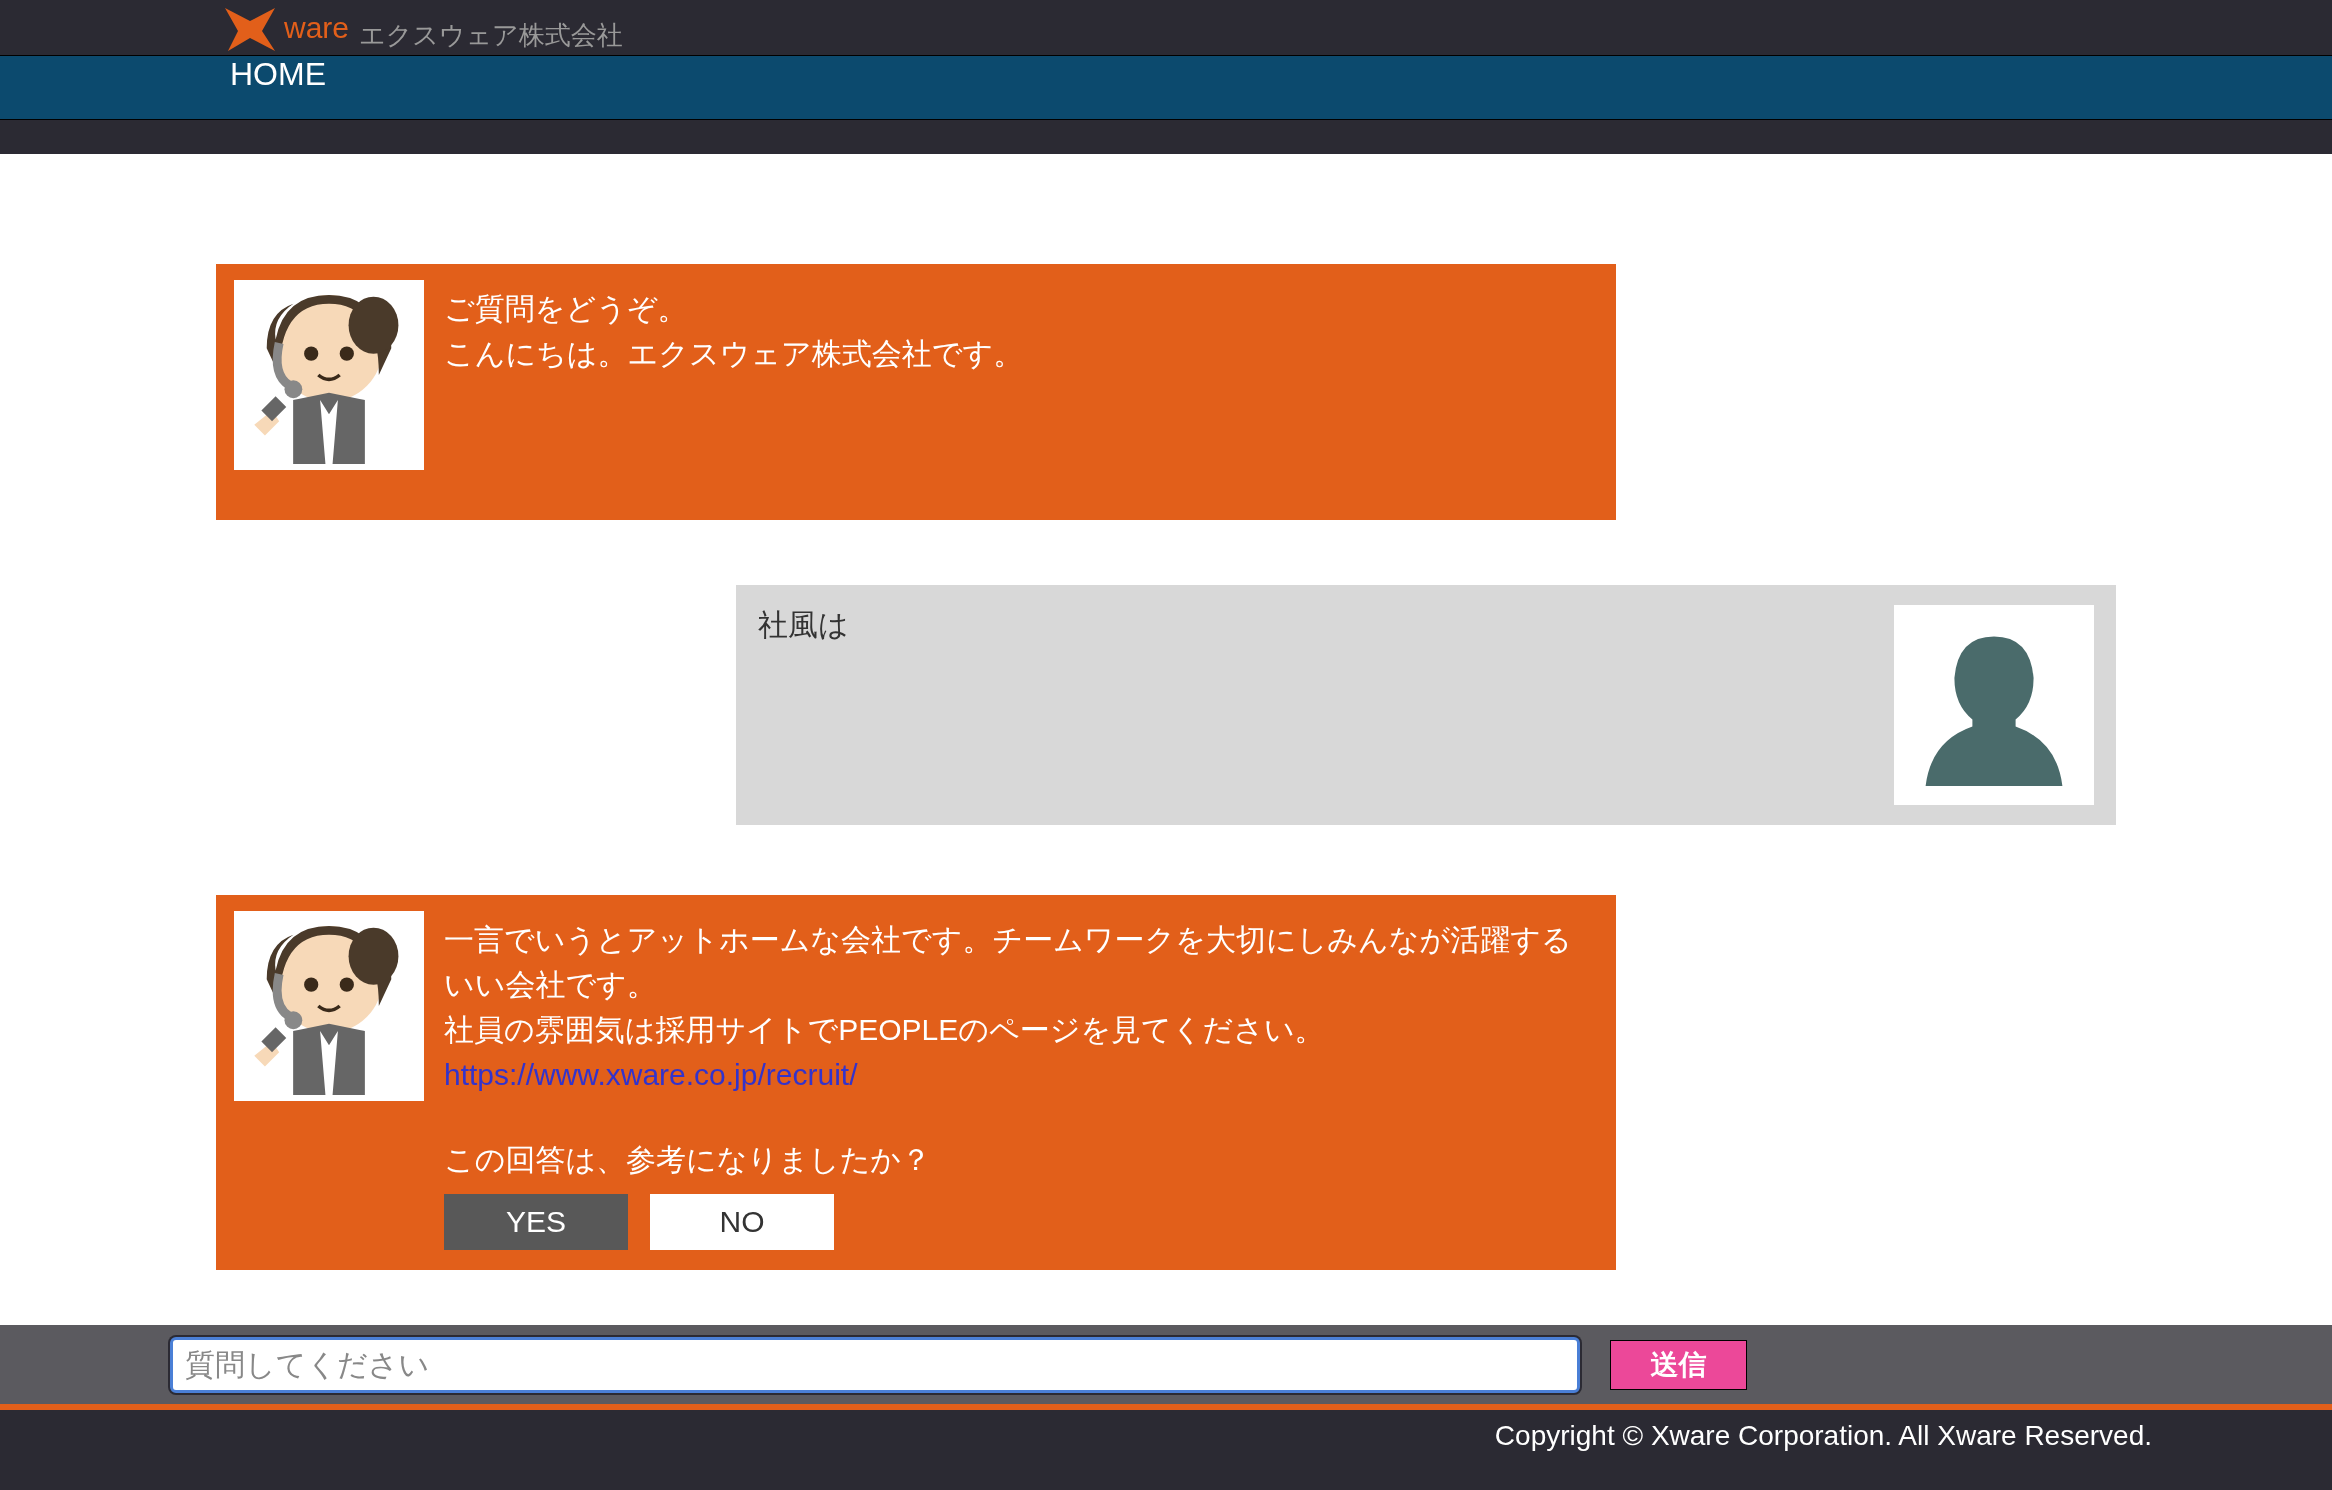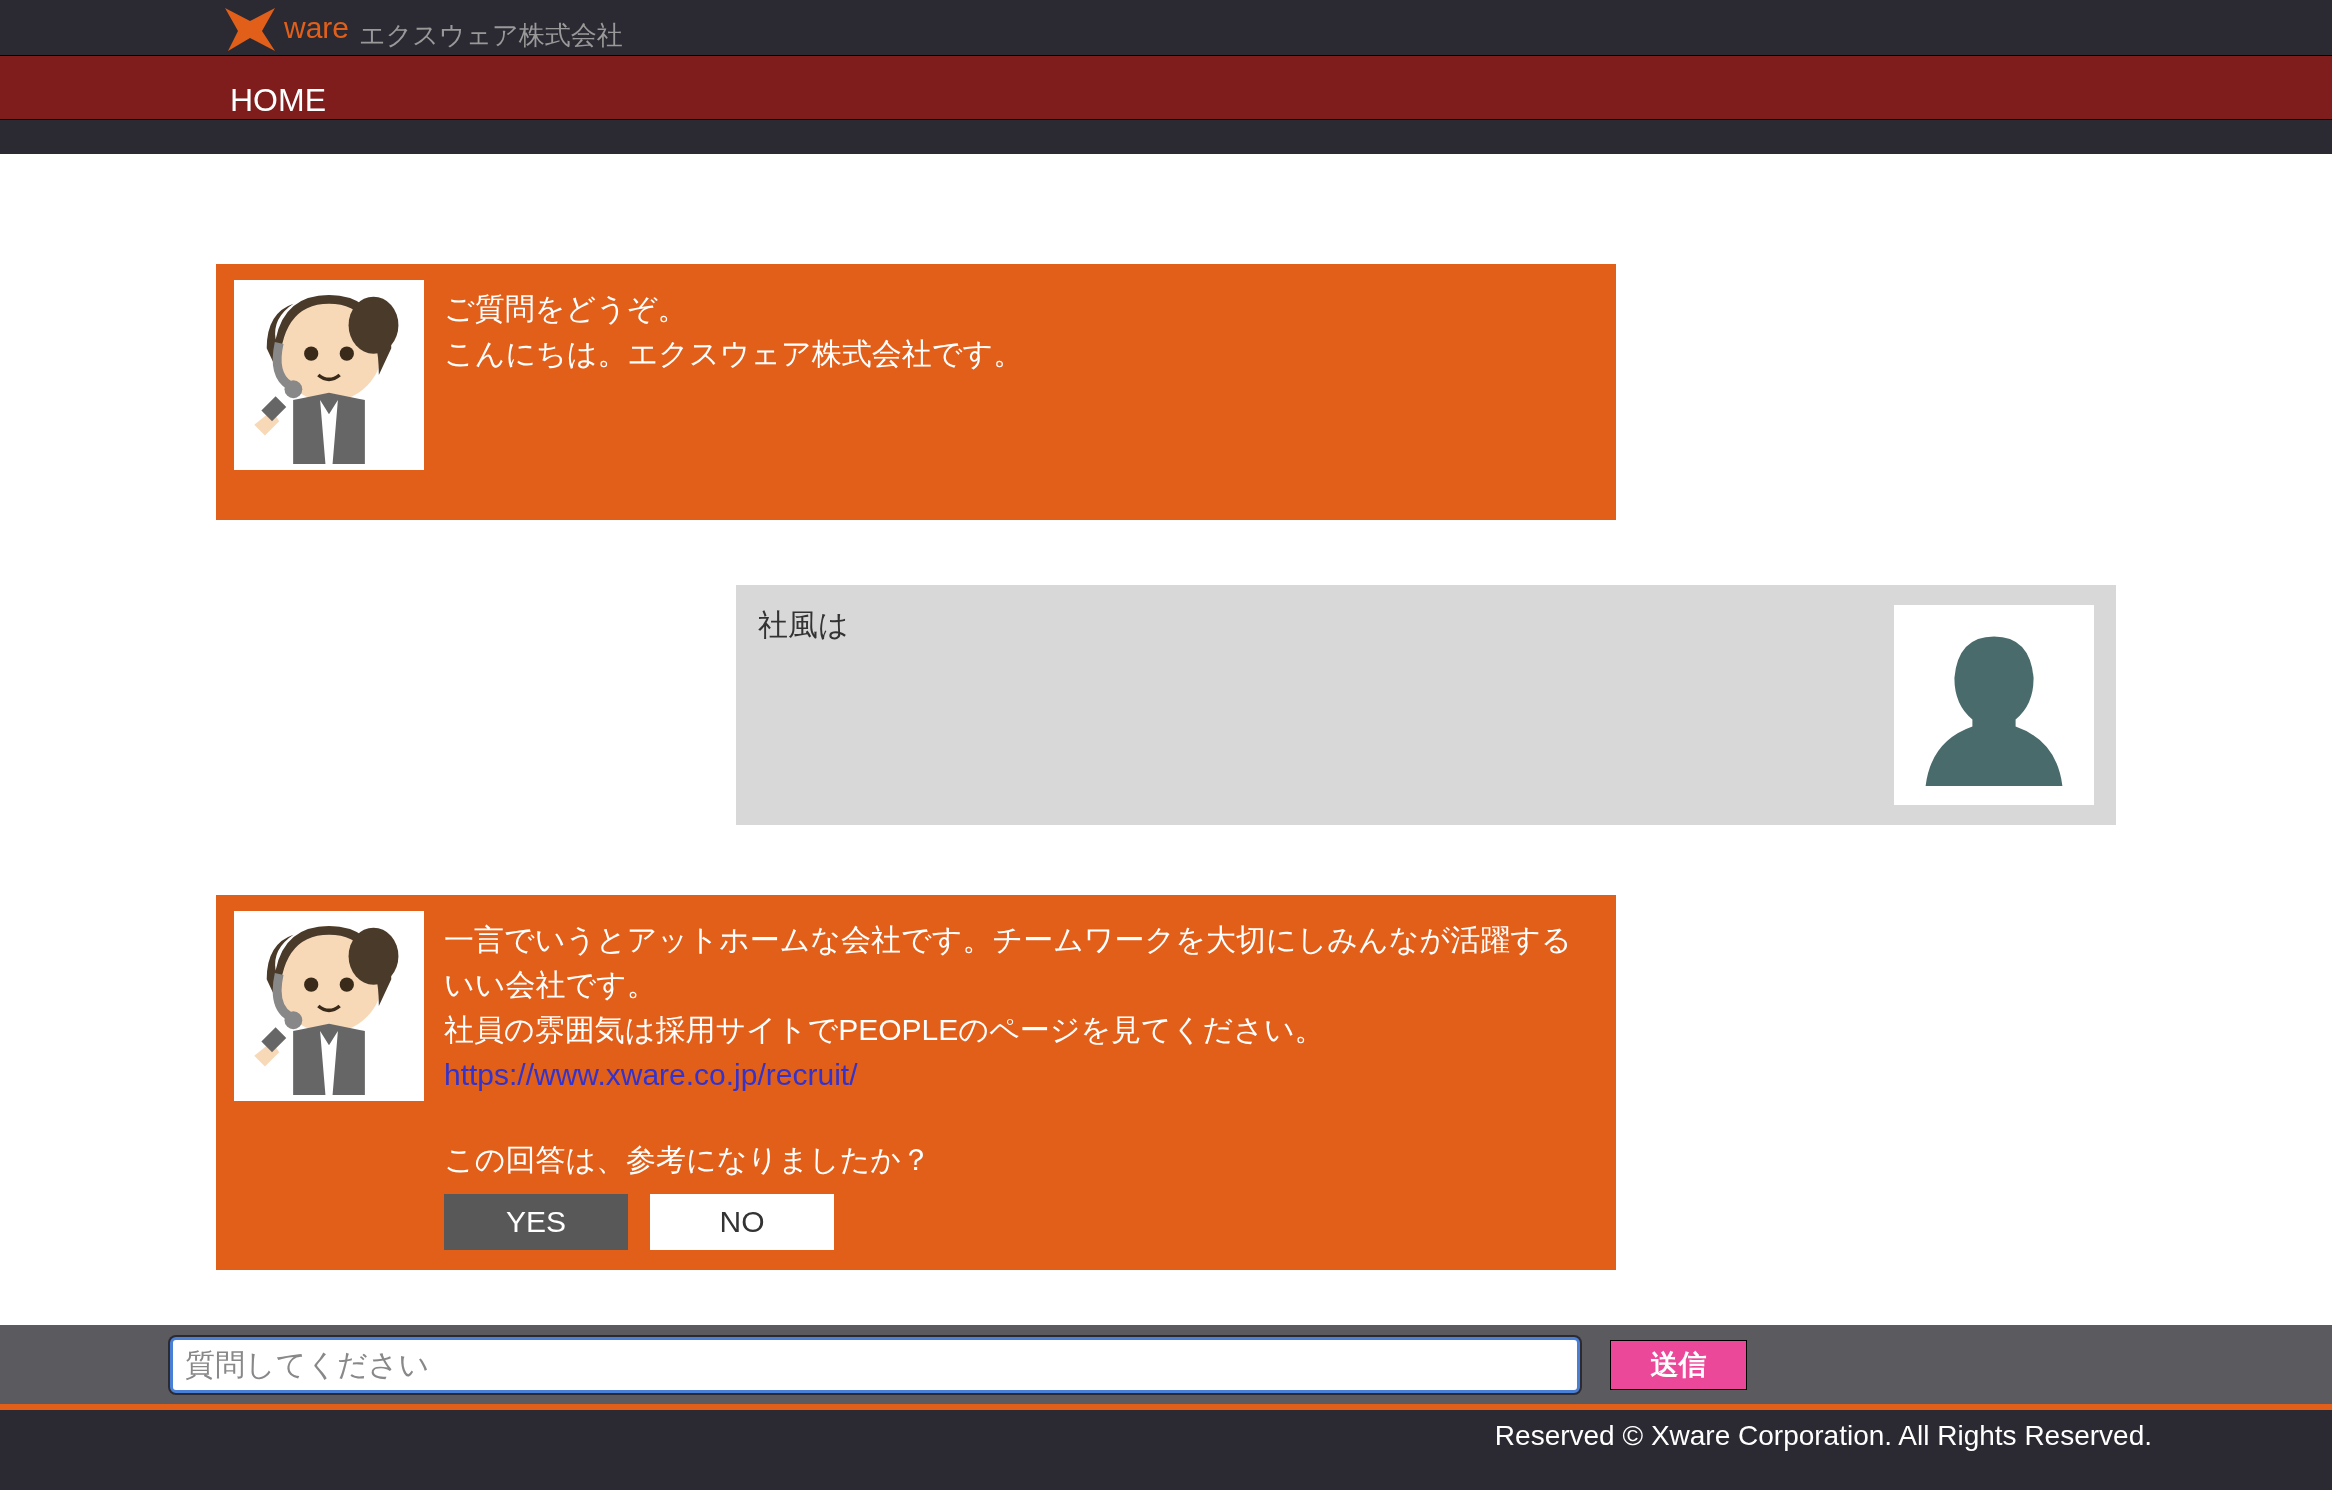--- a/index.html
+++ b/index.html
@@ -30,26 +30,26 @@
     gap: 4px;
     font-weight: 500;
     font-size: 30px;
     color: #e25f1a;
   }
   .logo-mark svg { width: 60px; height: 50px; }
   .logo-sub { color: #999; font-size: 26px; margin-left: 10px; }
 
   
   .navbar {
-    background: #7f1d1d;
+    background: #0c4a6e;
     border-top: 1px solid #000;
     border-bottom: 1px solid #000;
     height: 65px;
     display: flex;
-    align-items: flex-end;
+    align-items: flex-start;
     padding-left: 230px;
   }
   .nav-link {
     color: #fff;
     font-size: 32px;
     font-weight: 500;
     text-decoration: none;
   }
 
   .darkstrip { background: #2b2a33; height: 34px; }
@@ -272,14 +272,14 @@
 
 </div>
 
 <div class="inputbar">
   <input class="q-input" type="text" placeholder="質問してください" style="">
   <button class="send-btn">送信</button>
 </div>
 <div class="orange-line"></div>
 
 <div class="footer">
-  <span>Reserved © Xware Corporation. All Rights Reserved.</span>
+  <span>Copyright © Xware Corporation. All Xware Reserved.</span>
 </div>
 
 </body></html>

